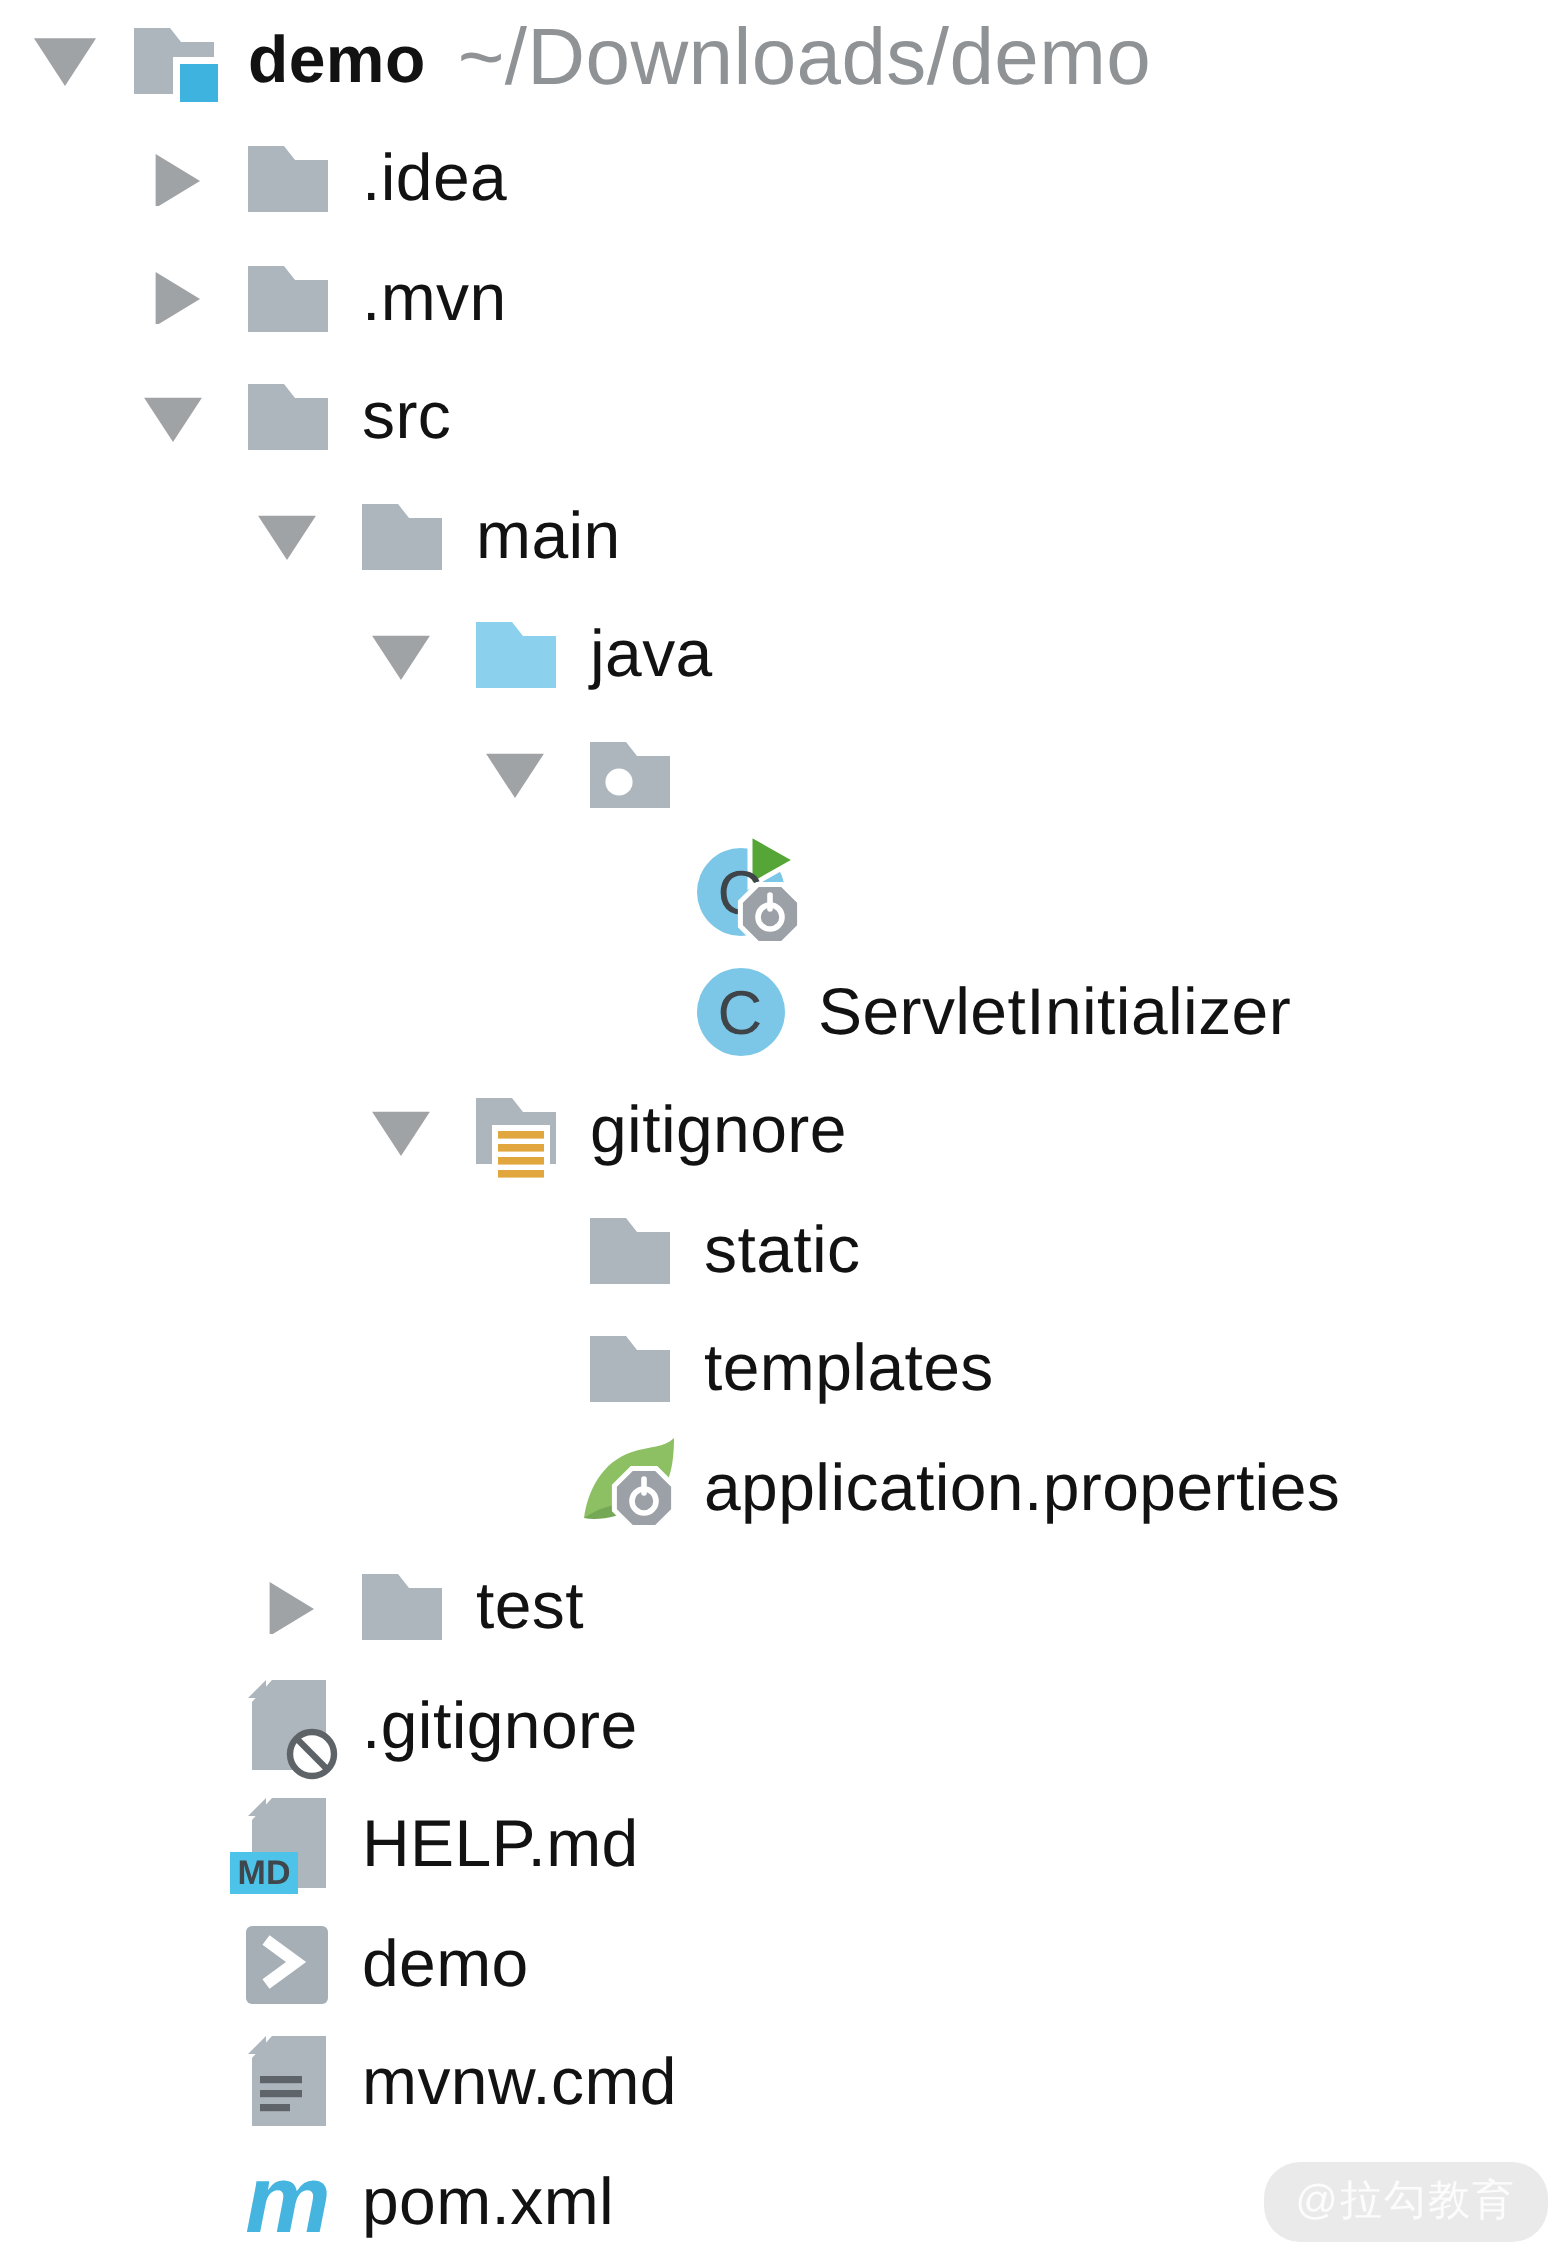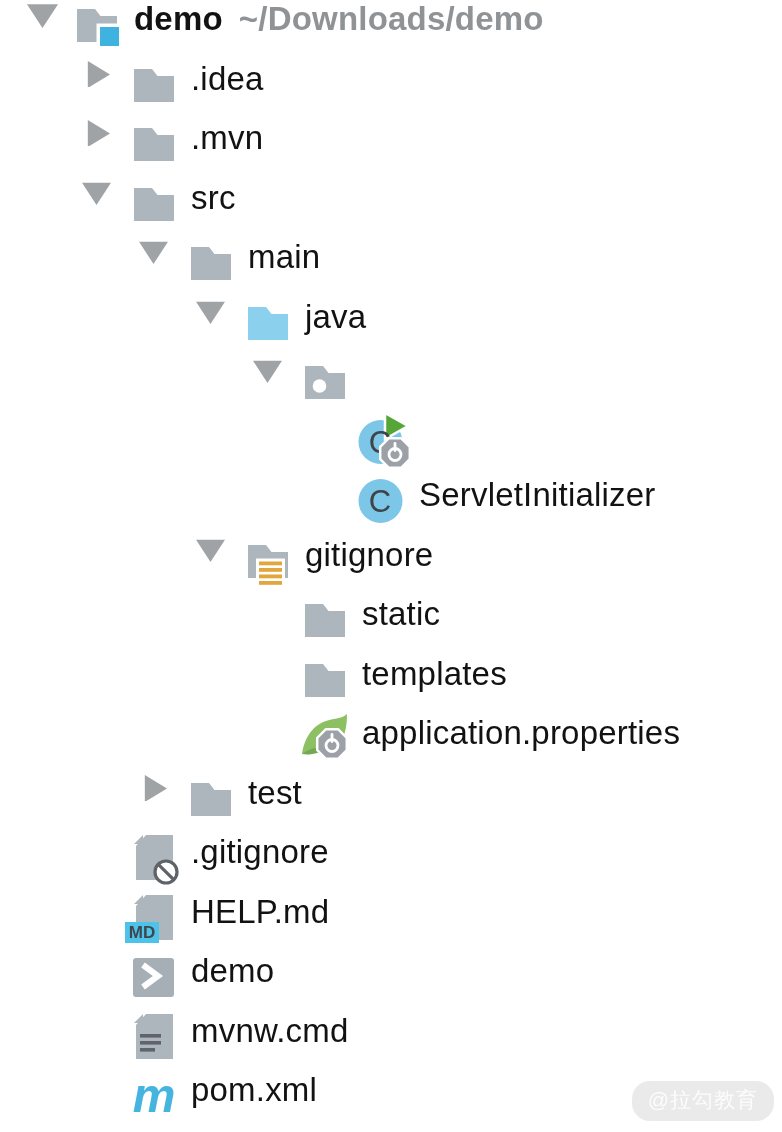--- a/index.html
+++ b/index.html
@@ -4,35 +4,35 @@
 <style>
   html,body{margin:0;padding:0;background:#fff;}
   .app{
     position:relative;
     width:782px;height:1132px;
     background:#ffffff;
     overflow:hidden;
     font-family:"Liberation Sans", sans-serif;
   }
   .tree{position:absolute;top:0;left:0;right:0;}
-  .row{display:flex;align-items:flex-start;height:59.5px;padding-left:24px;white-space:nowrap;}
+  .row{display:flex;align-items:center;height:59.5px;padding-left:14px;white-space:nowrap;}
   .lvl0{margin-left:0px}
   .lvl1{margin-left:57px}
   .lvl2{margin-left:114px}
   .lvl3{margin-left:171px}
   .lvl4{margin-left:228px}
   .lvl5{margin-left:285px}
   .slot-arrow{width:50px;flex:0 0 50px;display:flex;align-items:center;}
   .slot-arrow svg{width:31px;height:27px;overflow:visible;}
   .row.root .slot-arrow svg{width:37px;height:29px;}
   .slot-icon{width:46px;flex:0 0 46px;height:50px;margin-right:14px;display:flex;align-items:center;}
   .slot-icon svg{width:46px;height:50px;overflow:visible;}
   .label{font-size:33px;color:#121212;letter-spacing:0.2px;}
   .root .label{font-weight:bold;}
-  .path{font-size:33px;color:#909396;margin-left:16px;letter-spacing:0.2px;font-weight:bold;}
+  .path{font-size:40px;color:#909396;margin-left:16px;letter-spacing:0.2px;}
   .arrow{fill:#A0A3A6;}
   .f-gray{fill:#ADB5BD;}
   .f-blue{fill:#8BD0EC;}
   .m-letter{
     width:46px;flex:0 0 46px;margin-right:14px;text-align:center;
     font-style:italic;font-weight:bold;font-size:48px;line-height:50px;
     color:#45B5DF;
   }
   .watermark{
     position:absolute;right:8px;bottom:11px;

